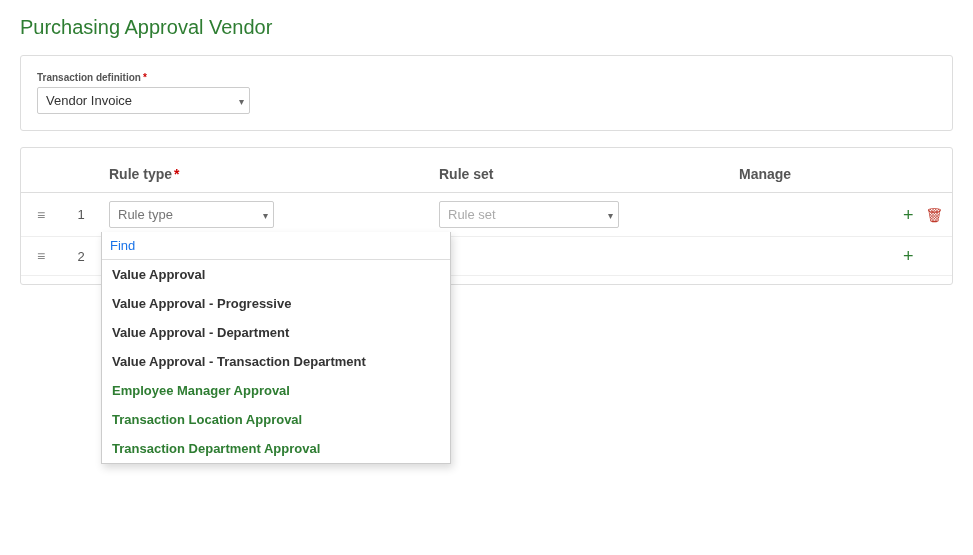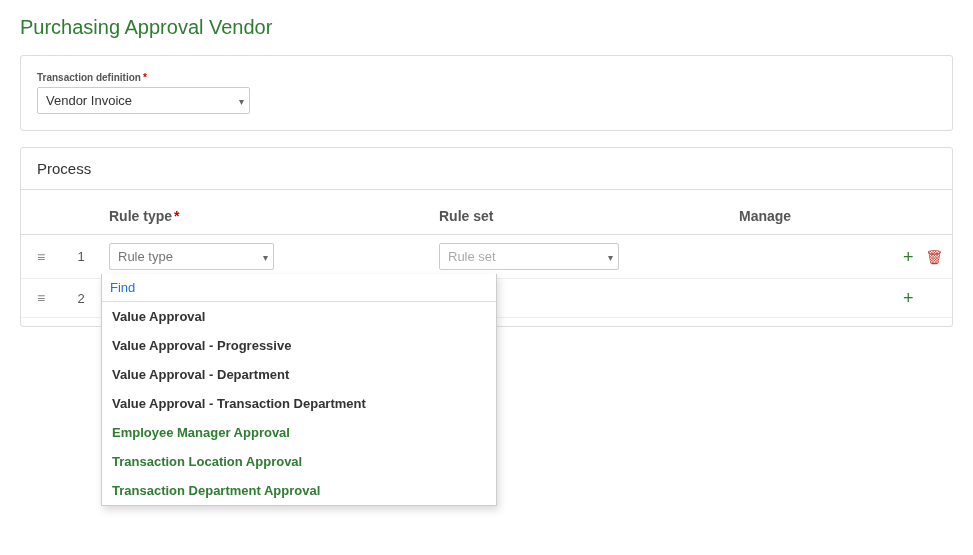--- a/index.html
+++ b/index.html
@@ -172,21 +172,21 @@
       color: #c0392b;
       font-size: 14px;
       cursor: pointer;
       padding: 2px 4px;
     }
     
     .dropdown-overlay {
       position: absolute;
       top: 100%;
       left: 0;
-      width: 396px;
+      width: 350px;
       background: #fff;
       border: 1px solid #ccc;
       box-shadow: 2px 4px 8px rgba(0,0,0,0.15);
       z-index: 100;
       border-top: none;
     }
     .dropdown-search {
       width: 100%;
       padding: 6px 8px;
       border: none;
@@ -227,23 +227,20 @@
     </div>
     <div class="select-wrapper">
       <select class="select-field">
         <option>Vendor Invoice</option>
       </select>
       <span class="select-arrow">▾</span>
     </div>
   </div>
 
   <div class="process-card">
-    <div class="process-header">
-      <span class="process-title">Process</span>
-    </div>
     <div class="process-body">
 
       <div class="table-header">
         <div class="table-header-cell"></div>
         <div class="table-header-cell"></div>
         <div class="table-header-cell">
           <span>Rule type</span><span class="required-star">*</span>
         </div>
         <div class="table-header-cell">Rule set</div>
         <div class="table-header-cell">Manage</div>

